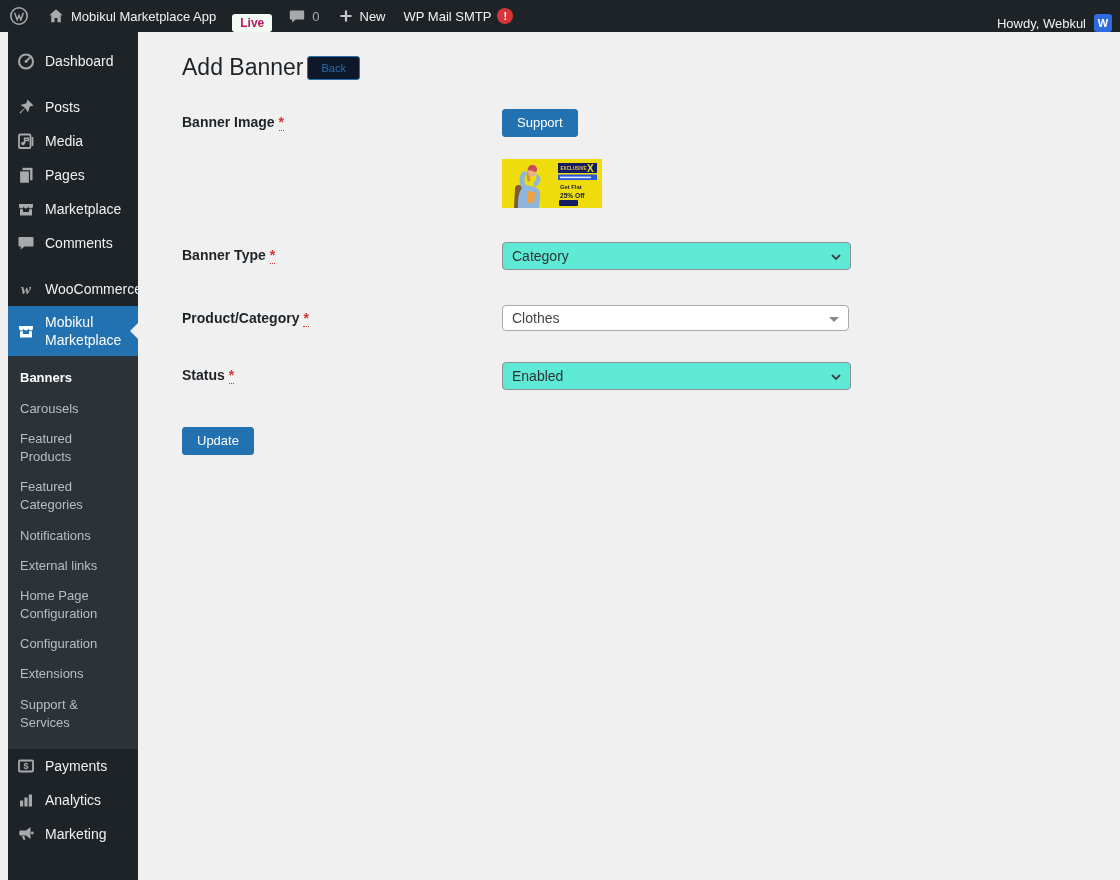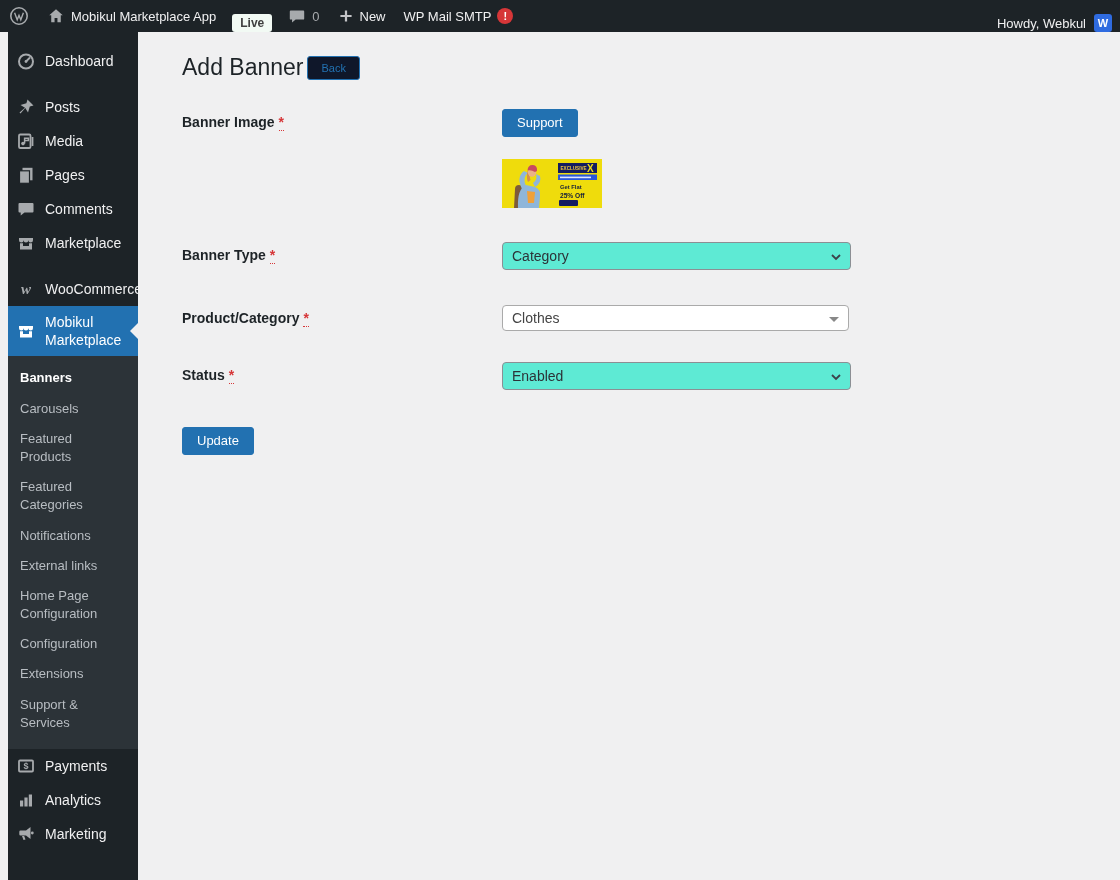--- a/index.html
+++ b/index.html
@@ -12,21 +12,21 @@
   
   .adminbar {
     position:absolute; top:0; left:0; right:0; height:32px; background:#1d2327;
     display:flex; justify-content:space-between; align-items:center;
     color:#f0f0f1; font-size:13px; z-index:10;
   }
   .ab-left, .ab-right { display:flex; align-items:flex-end; height:100%; }
   .ab-item { display:flex; align-items:center; gap:6px; padding:0 9px; height:100%; cursor:pointer; white-space:nowrap; }
   .ab-item svg { display:block; }
   .live-badge {
-    background:#f2faf4; color:#404040; font-size:12px; font-weight:700;
+    background:#f2faf4; color:#be185d; font-size:12px; font-weight:700;
     padding:2px 8px; border-radius:3px; margin:0 7px; cursor:default;
   }
   .ab-count { color:#a7aaad; }
   .red-badge {
     width:16px; height:16px; border-radius:50%; background:#d63638; color:#fff;
     font-size:11px; font-weight:700; display:flex; align-items:center; justify-content:center;
   }
   .howdy { padding:0 8px; display:flex; align-items:center; cursor:pointer; }
   .avatar {
     width:18px; height:18px; border-radius:3px; background:#2f6be0; color:#fff;
@@ -191,34 +191,34 @@
         <rect x="6.5" y="2.8" width="10" height="12.5" fill="#a7aaad"></rect>
         <rect x="3.5" y="5.8" width="10" height="12.5" fill="#a7aaad" stroke="#1d2327" stroke-width="1.2"></rect>
       </svg>
     </span>
     <span>Pages</span>
   </div>
 
   <div class="menu-item">
     <span class="mi-icon">
       <svg width="20" height="20" viewBox="0 0 20 20">
-        <path d="M3.5 4 h13 a1 1 0 0 1 1 1 v7.5 a1 1 0 0 1 -1 1 h-8 l-3.8 3 v-3 h-1.2 a1 1 0 0 1 -1 -1 V5 a1 1 0 0 1 1 -1 Z" fill="#a7aaad"></path>
-      </svg>
-    </span>
-    <span>Comments</span>
-  </div>
-
-  <div class="menu-item">
-    <span class="mi-icon">
-      <svg width="20" height="20" viewBox="0 0 20 20">
         <path d="M3 5 h14 v2.2 a2.33 2.33 0 0 1 -4.66 0 a2.33 2.33 0 0 1 -4.67 0 a2.33 2.33 0 0 1 -4.67 0 Z" fill="#a7aaad"></path>
         <path d="M4 10.2 V16.5 H16 V10.2 H13 V13 H7 V10.2 Z" fill="#a7aaad"></path>
       </svg>
     </span>
     <span>Marketplace</span>
+  </div>
+
+  <div class="menu-item">
+    <span class="mi-icon">
+      <svg width="20" height="20" viewBox="0 0 20 20">
+        <path d="M3.5 4 h13 a1 1 0 0 1 1 1 v7.5 a1 1 0 0 1 -1 1 h-8 l-3.8 3 v-3 h-1.2 a1 1 0 0 1 -1 -1 V5 a1 1 0 0 1 1 -1 Z" fill="#a7aaad"></path>
+      </svg>
+    </span>
+    <span>Comments</span>
   </div>
 
   <div class="menu-sep"></div>
 
   <div class="menu-item">
     <span class="mi-icon">
       <svg width="20" height="20" viewBox="0 0 20 20">
         <text x="10" y="15" text-anchor="middle" font-size="15" font-weight="bold" font-style="italic" fill="#a7aaad" font-family="Liberation Serif, serif">w</text>
       </svg>
     </span>

